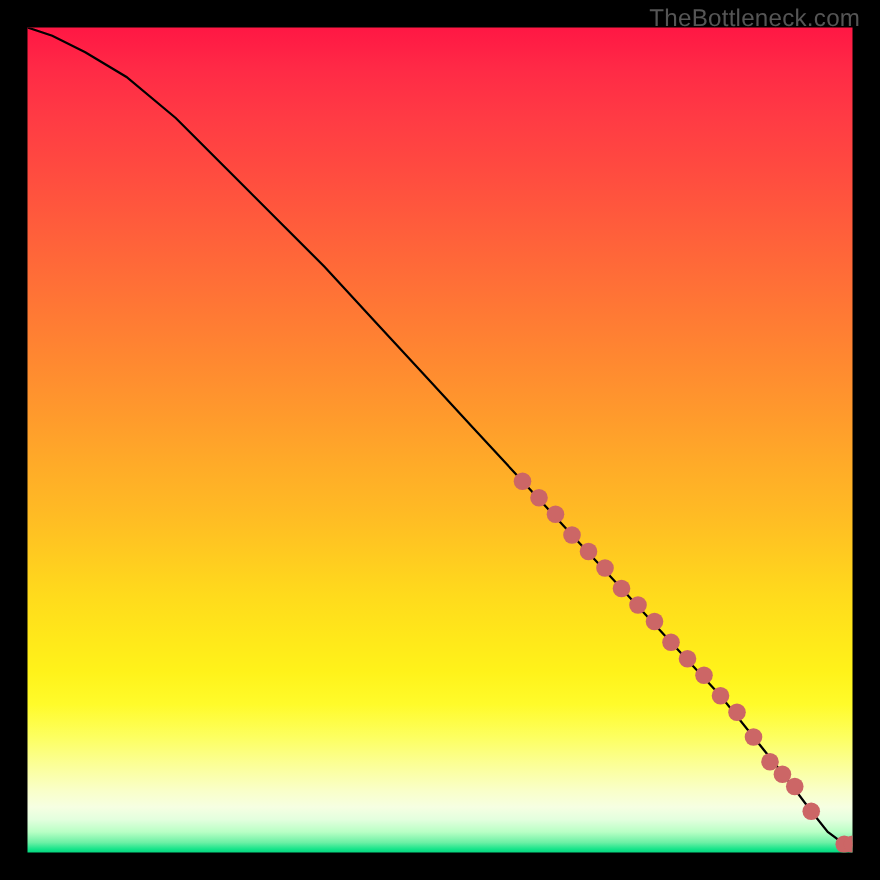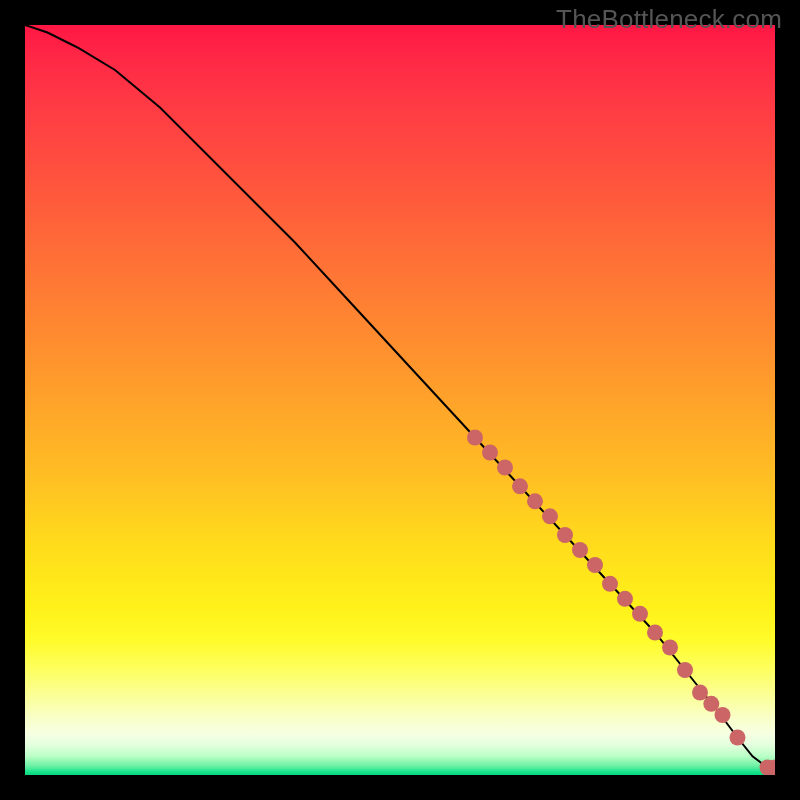--- a/index.html
+++ b/index.html
@@ -17,21 +17,21 @@
     width: 800px;
     height: 800px;
     background: #000000;
   }
 
   .watermark {
     position: absolute;
     top: 4px;
     right: 18px;
     color: #555555;
-    font-size: 26px;
+    font-size: 22px;
     font-weight: 500;
     letter-spacing: 0.2px;
     z-index: 50;
     margin-left: 32px;
   }
 
   .plot-area {
     position: absolute;
     left: 25px;
     top: 25px;

